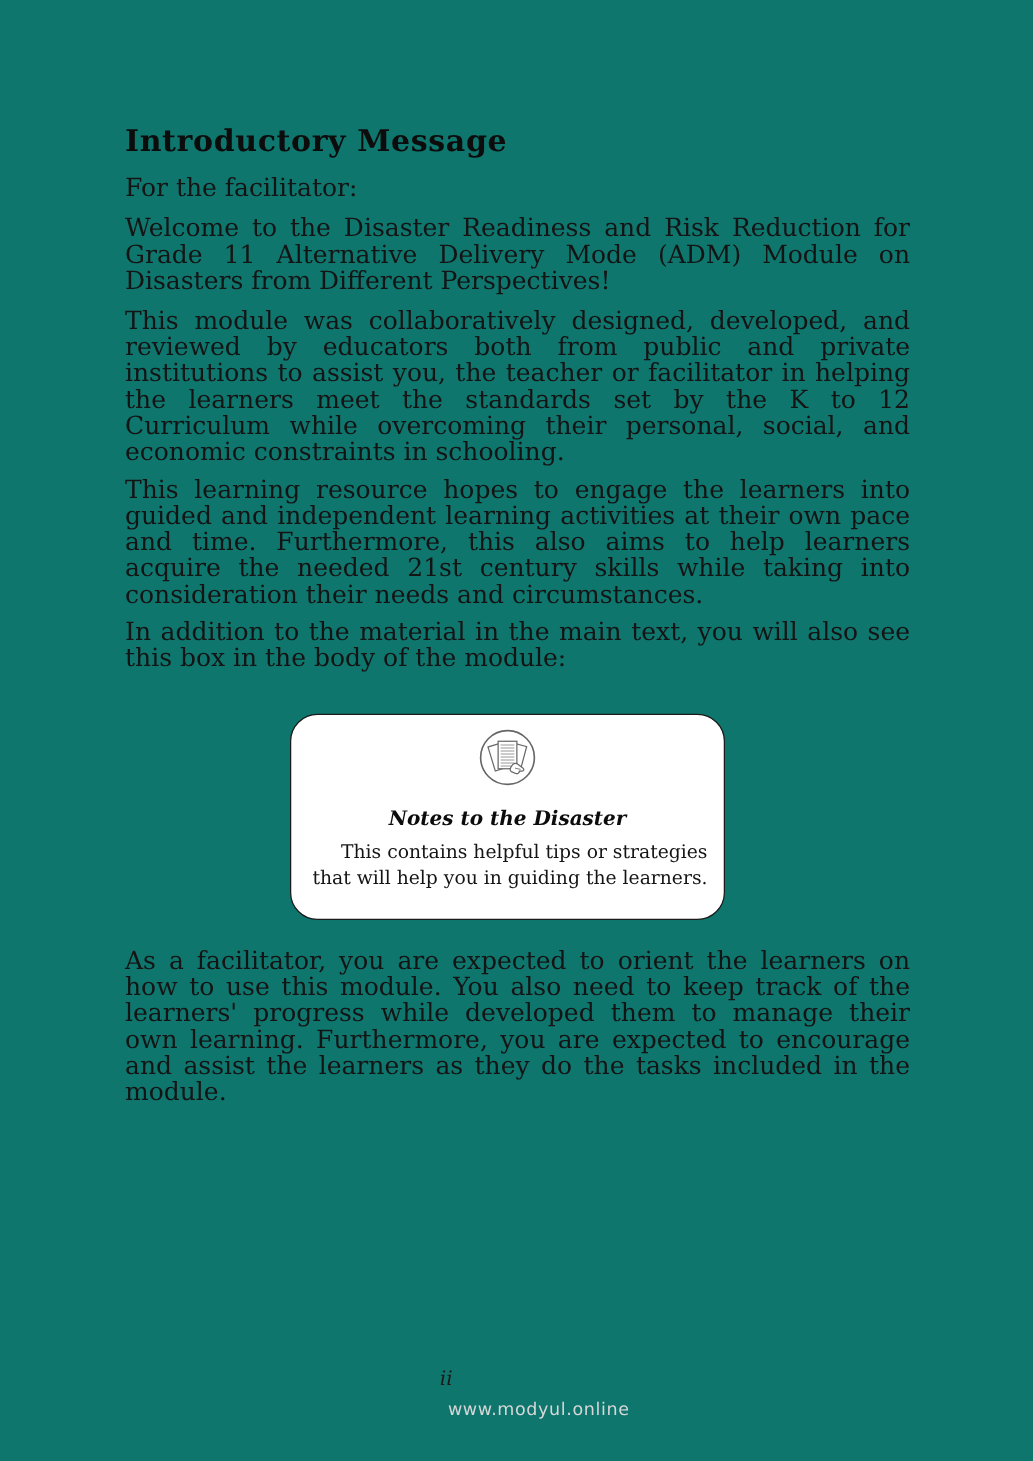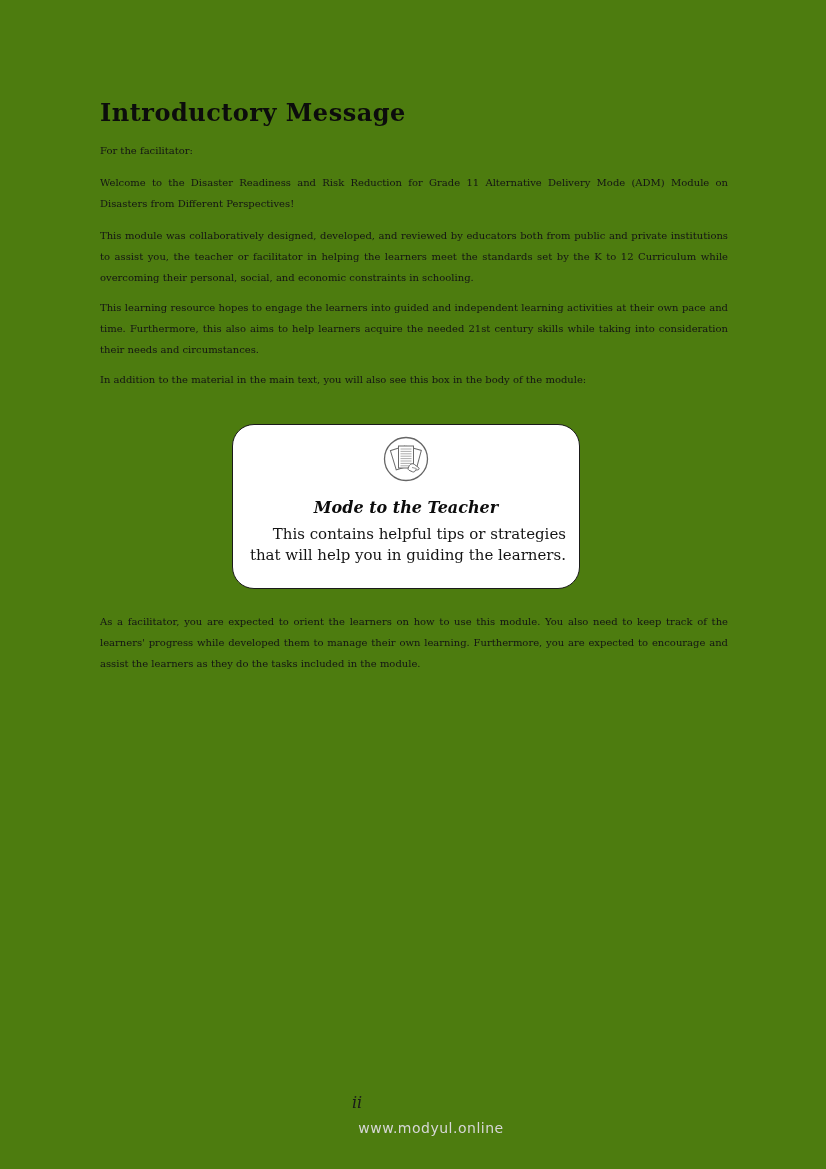--- a/index.html
+++ b/index.html
@@ -1,42 +1,42 @@
 <!DOCTYPE html>
 <html><head>
 <meta charset="utf-8">
 <style>
   * { margin: 0; padding: 0; box-sizing: border-box; }
   html, body { background: #ffffff; }
   .page {
     position: relative;
     width: 826px;
     height: 1169px;
-    background: #4d7c0f;
+    background: #0f766e;
     font-family: "DejaVu Serif", "Liberation Serif", serif;
     color: #111111;
     overflow: hidden;
   }
   .content {
     position: absolute;
     left: 100px;
     top: 98px;
     width: 628px;
   }
   .doc-title {
     font-family: "DejaVu Serif", "Liberation Serif", serif;
     font-weight: 700;
     font-size: 24px;
     line-height: 30px;
     letter-spacing: 0.5px;
     color: #0c0c0c;
     margin-bottom: 12px;
   }
   .para {
-    font-size: 10px;
+    font-size: 20px;
     line-height: 21px;
     text-align: justify;
     color: #141414;
     margin-bottom: 11px;
   }
   .para.single { text-align: left; }
   .para.p3, .para.p4 { margin-bottom: 9px; }
   .para.p5 { margin-bottom: 34px; }
   .note-box {
     width: 348px;
@@ -124,21 +124,21 @@
               <line x1="17.5" y1="22.6" x2="28.5" y2="22.6"></line>
               <line x1="17.5" y1="25" x2="28.5" y2="25"></line>
               <line x1="17.5" y1="27.4" x2="28.5" y2="27.4"></line>
               <line x1="17.5" y1="29.8" x2="26" y2="29.8"></line>
             </g>
             <path d="M26.5 29.5 c1.5 -2.2 3.6 -2.2 4.8 -1.1 l4.2 3.1 c1.1 0.9 0.5 2.4 -0.9 2.4 l-2.1 0 c0 1.5 -1.5 2.5 -3 1.9 l-3.4 -1.5 c-1.6 -0.9 -1.1 -2.9 0.4 -4.8 z" fill="#ffffff" stroke="#666666" stroke-width="1"></path>
             <line x1="29" y1="31.5" x2="33.5" y2="32.5" stroke="#6a6a6a" stroke-width="0.7"></line>
           </svg>
         </span>
       </div>
-      <div class="note-heading">Mode to the Teacher</div>
+      <div class="note-heading">Notes to the Disaster</div>
       <div class="note-body">This contains helpful tips or strategies that will help you in guiding the learners.</div>
     </div>
 
     <p class="para p6">As a facilitator, you are expected to orient the learners on how to use this module. You also need to keep track of the learners' progress while developed them to manage their own learning. Furthermore, you are expected to encourage and assist the learners as they do the tasks included in the module.</p>
 
   </div>
 
   <div class="page-number">ii</div>
   <div class="watermark">www.modyul.online</div>
 </div>

